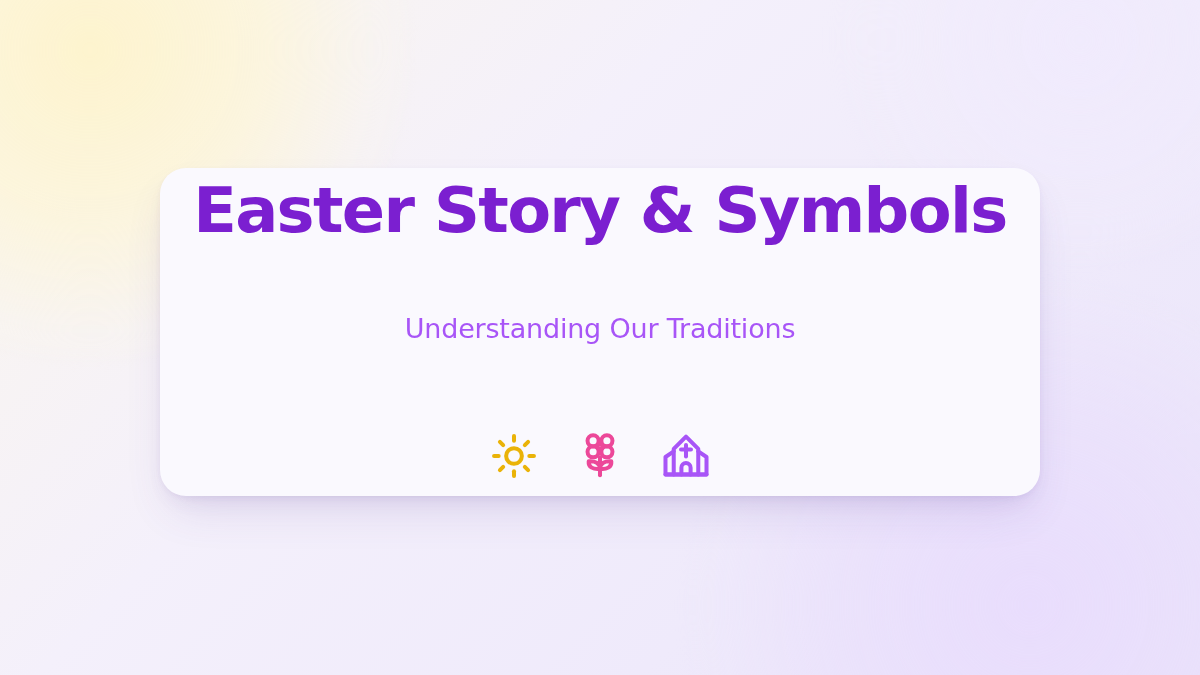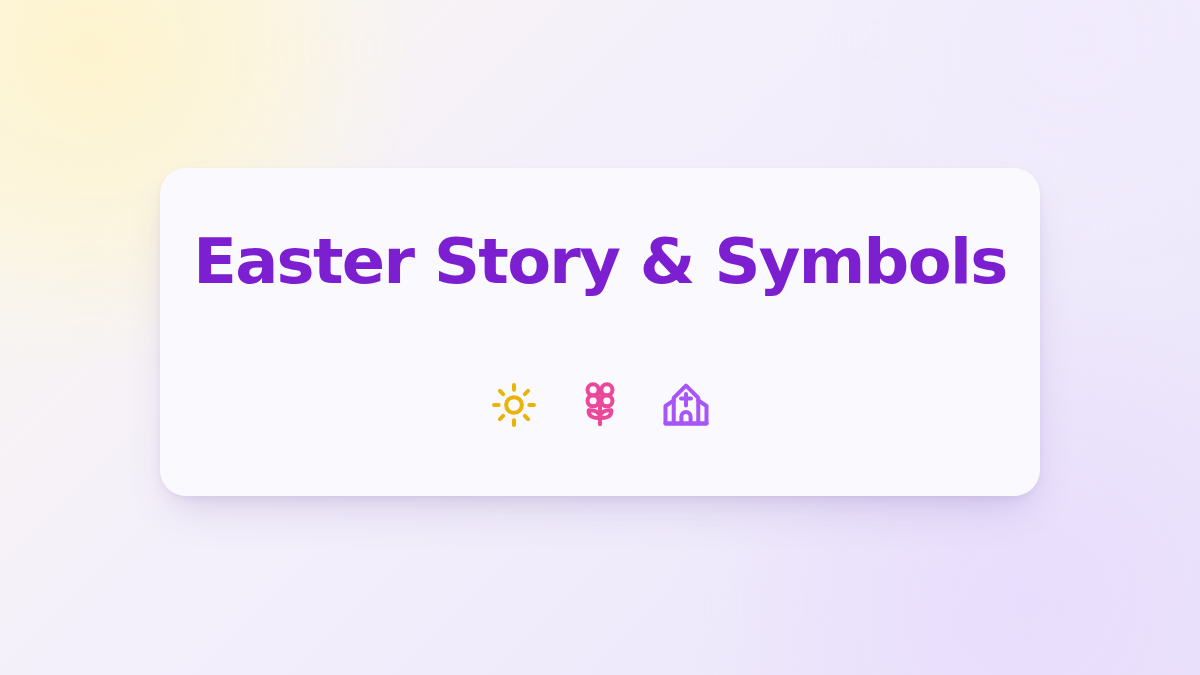--- a/index.html
+++ b/index.html
@@ -129,20 +129,21 @@
 <div class="bg-glow-warm"></div>
 <div class="bg-glow-topright"></div>
 <div class="bg-glow-cool"></div>
 
 <div class="stage">
 
   <div class="card">
 
     <h1 class="title">Easter Story &amp; Symbols</h1>
 
+    <p class="subtitle">Understanding Our Traditions</p>
 
     <div class="icon-row">
 
       <div class="icon-slot">
         <svg width="46" height="46" viewBox="0 0 24 24" fill="none" stroke="#EAB308" stroke-width="2.1" stroke-linecap="round" stroke-linejoin="round">
           <circle cx="12" cy="12" r="4.1"></circle>
           <line x1="12" y1="1.6" x2="12" y2="4.0"></line>
           <line x1="12" y1="20.0" x2="12" y2="22.4"></line>
           <line x1="1.6" y1="12" x2="4.0" y2="12"></line>
           <line x1="20.0" y1="12" x2="22.4" y2="12"></line>

